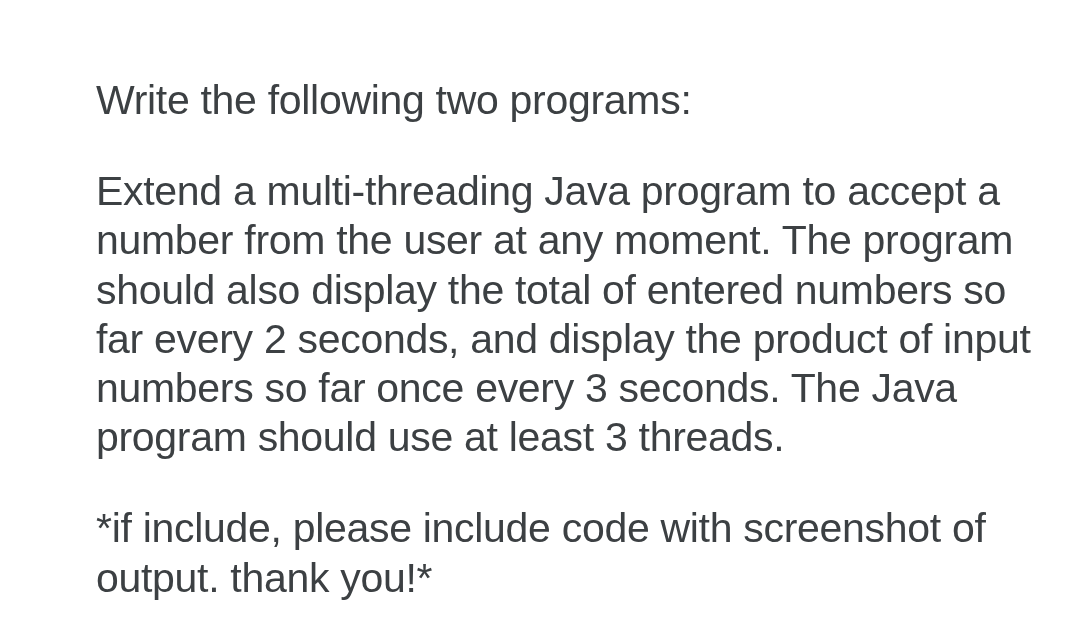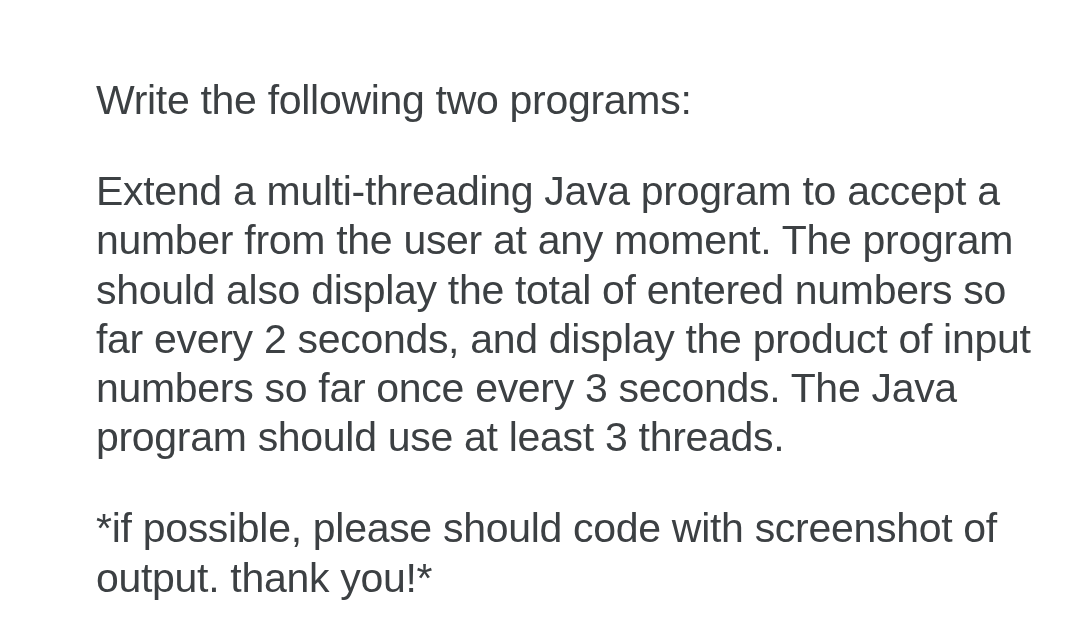--- a/index.html
+++ b/index.html
@@ -23,13 +23,13 @@
     }
     .paragraph:last-child {
       margin-bottom: 0;
     }
   </style>
 </head>
 <body>
 
 <div class="paragraph">Write the following two programs:</div>
 <div class="paragraph">Extend a multi-threading Java program to accept a number from the user at any moment. The program should also display the total of entered numbers so far every 2 seconds, and display the product of input numbers so far once every 3 seconds. The Java program should use at least 3 threads.</div>
-<div class="paragraph">*if possible, please should code with screenshot of output. thank you!*</div>
+<div class="paragraph">*if include, please include code with screenshot of output. thank you!*</div>
 
 </body></html>

